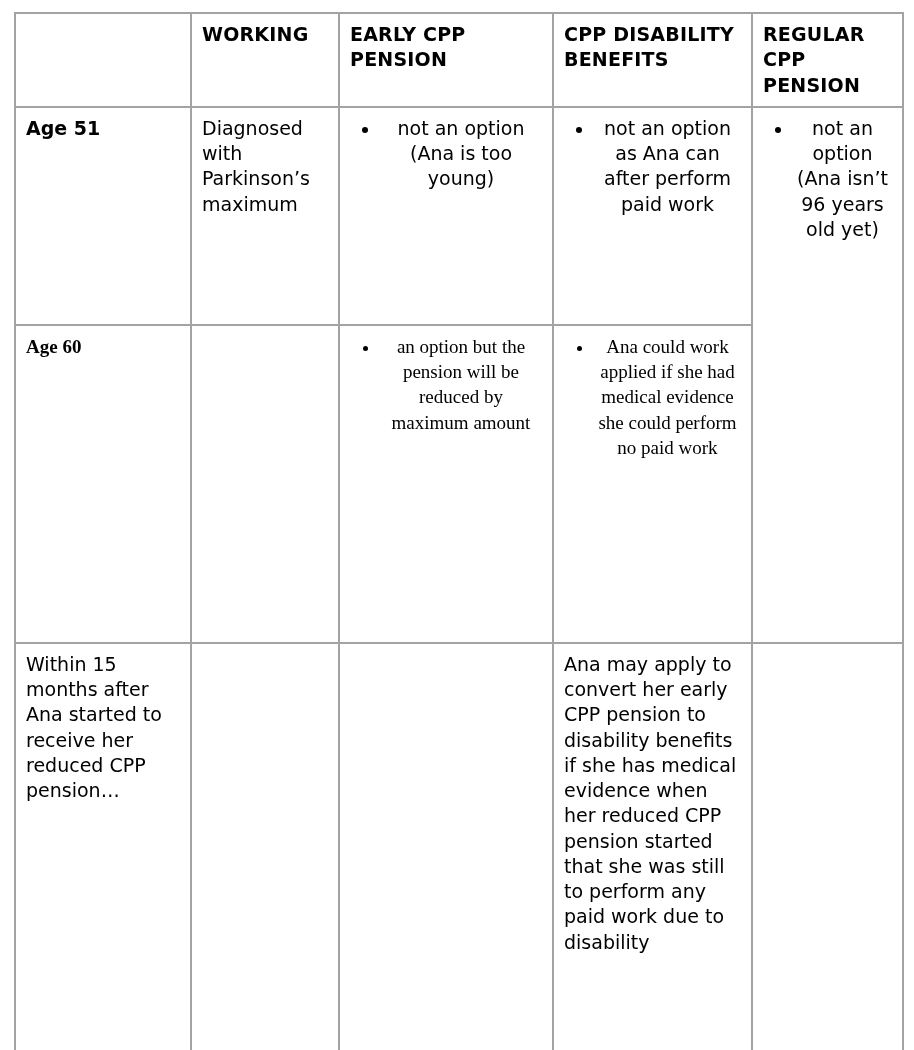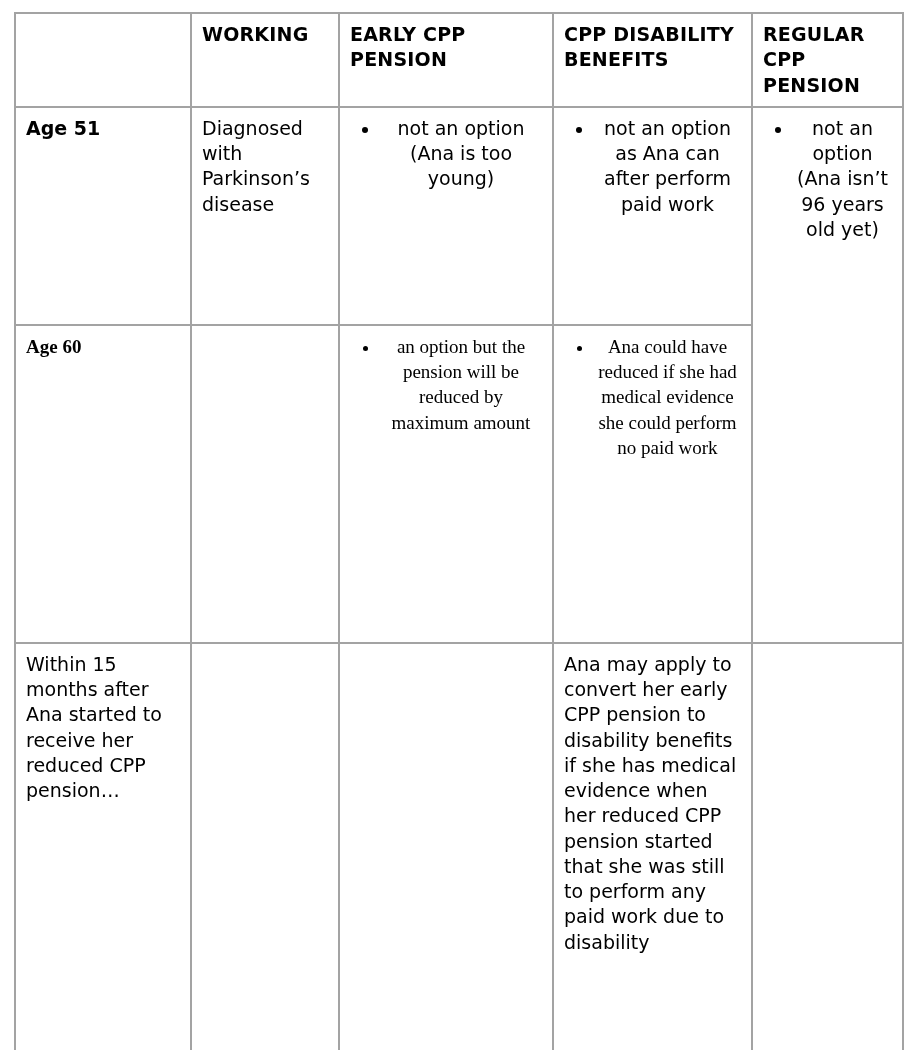--- a/index.html
+++ b/index.html
@@ -99,21 +99,21 @@
         <td class="r1">
           <div class="hdr">REGULAR CPP PENSION</div>
         </td>
       </tr>
 
       <tr>
         <td class="r2">
           <div class="plain rowlabel-bold">Age 51</div>
         </td>
         <td class="r2">
-          <div class="plain">Diagnosed with Parkinson’s disease</div>
+          <div class="plain">Diagnosed with Parkinson’s maximum</div>
         </td>
         <td class="r2">
           <ul class="bl">
             <li>not an option (Ana is too young)</li>
           </ul>
         </td>
         <td class="r2">
           <ul class="bl">
             <li>not an option as Ana can after perform paid work</li>
           </ul>
@@ -130,21 +130,21 @@
           <div class="plain rowlabel-bold">Age 60</div>
         </td>
         <td class="r3 empty"></td>
         <td class="r3">
           <ul class="bl">
             <li>an option but the pension will be reduced by maximum amount</li>
           </ul>
         </td>
         <td class="r3">
           <ul class="bl">
-            <li>Ana could have reduced if she had medical evidence she could perform no paid work</li>
+            <li>Ana could work applied if she had medical evidence she could perform no paid work</li>
           </ul>
         </td>
       </tr>
 
       <tr>
         <td class="r4">
           <div class="plain">Within 15 months after Ana started to receive her reduced CPP pension…</div>
         </td>
         <td class="r4 empty"></td>
         <td class="r4 empty"></td>

